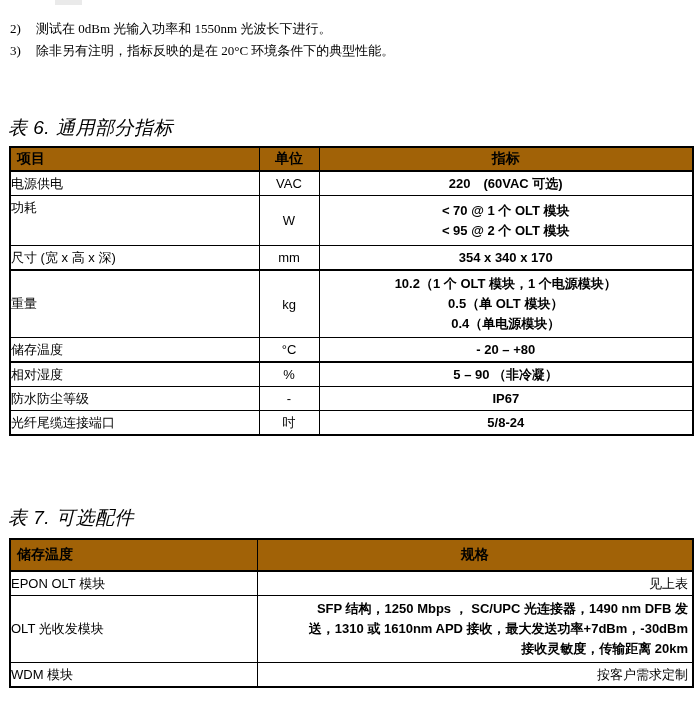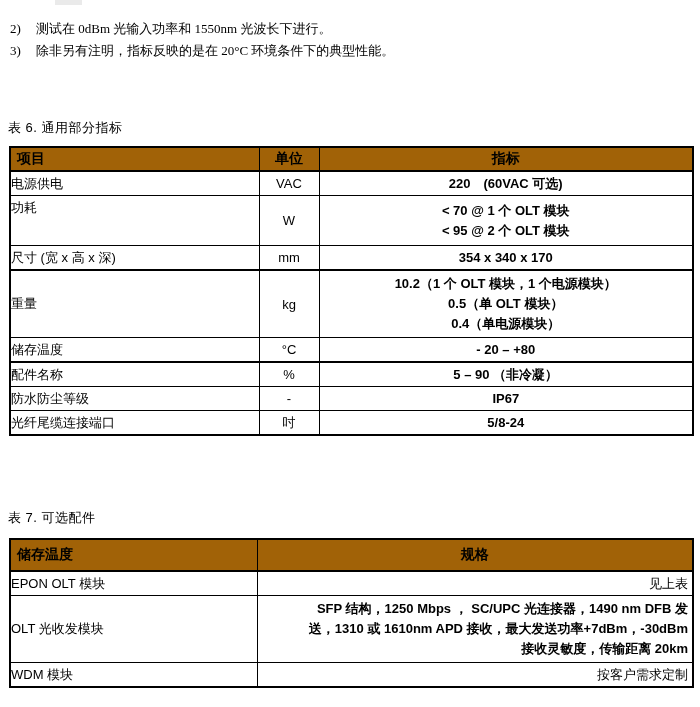--- a/index.html
+++ b/index.html
@@ -29,23 +29,24 @@
     font-size: 13px;
     line-height: 16px;
     white-space: nowrap;
   }
   .note .num { width: 26px; flex: 0 0 26px; }
   #note2 { top: 21px; }
   #note3 { top: 43px; }
   .tbl-title {
     position: absolute;
     left: 8px;
-    font-size: 13px;
+    font-size: 19px;
     line-height: 18px;
     letter-spacing: 0.5px;
+    font-style: italic;
   }
   #t6-title { top: 119px; }
   #t7-title { top: 509px; }
   table {
     position: absolute;
     left: 9px;
     border-collapse: collapse;
     table-layout: fixed;
     width: 683px;
     border: 2px solid #000;
@@ -140,21 +141,21 @@
       </td>
     </tr>
     <tr>
       <td class="item">储存温度</td>
       <td class="unit">°C</td>
       <td class="val">
         <div class="line">- 20 – +80</div>
       </td>
     </tr>
     <tr class="dbl">
-      <td class="item">配件名称</td>
+      <td class="item">相对湿度</td>
       <td class="unit">%</td>
       <td class="val">
         <div class="line">5 – 90 （非冷凝）</div>
       </td>
     </tr>
     <tr>
       <td class="item">防水防尘等级</td>
       <td class="unit">-</td>
       <td class="val">
         <div class="line">IP67</div>

